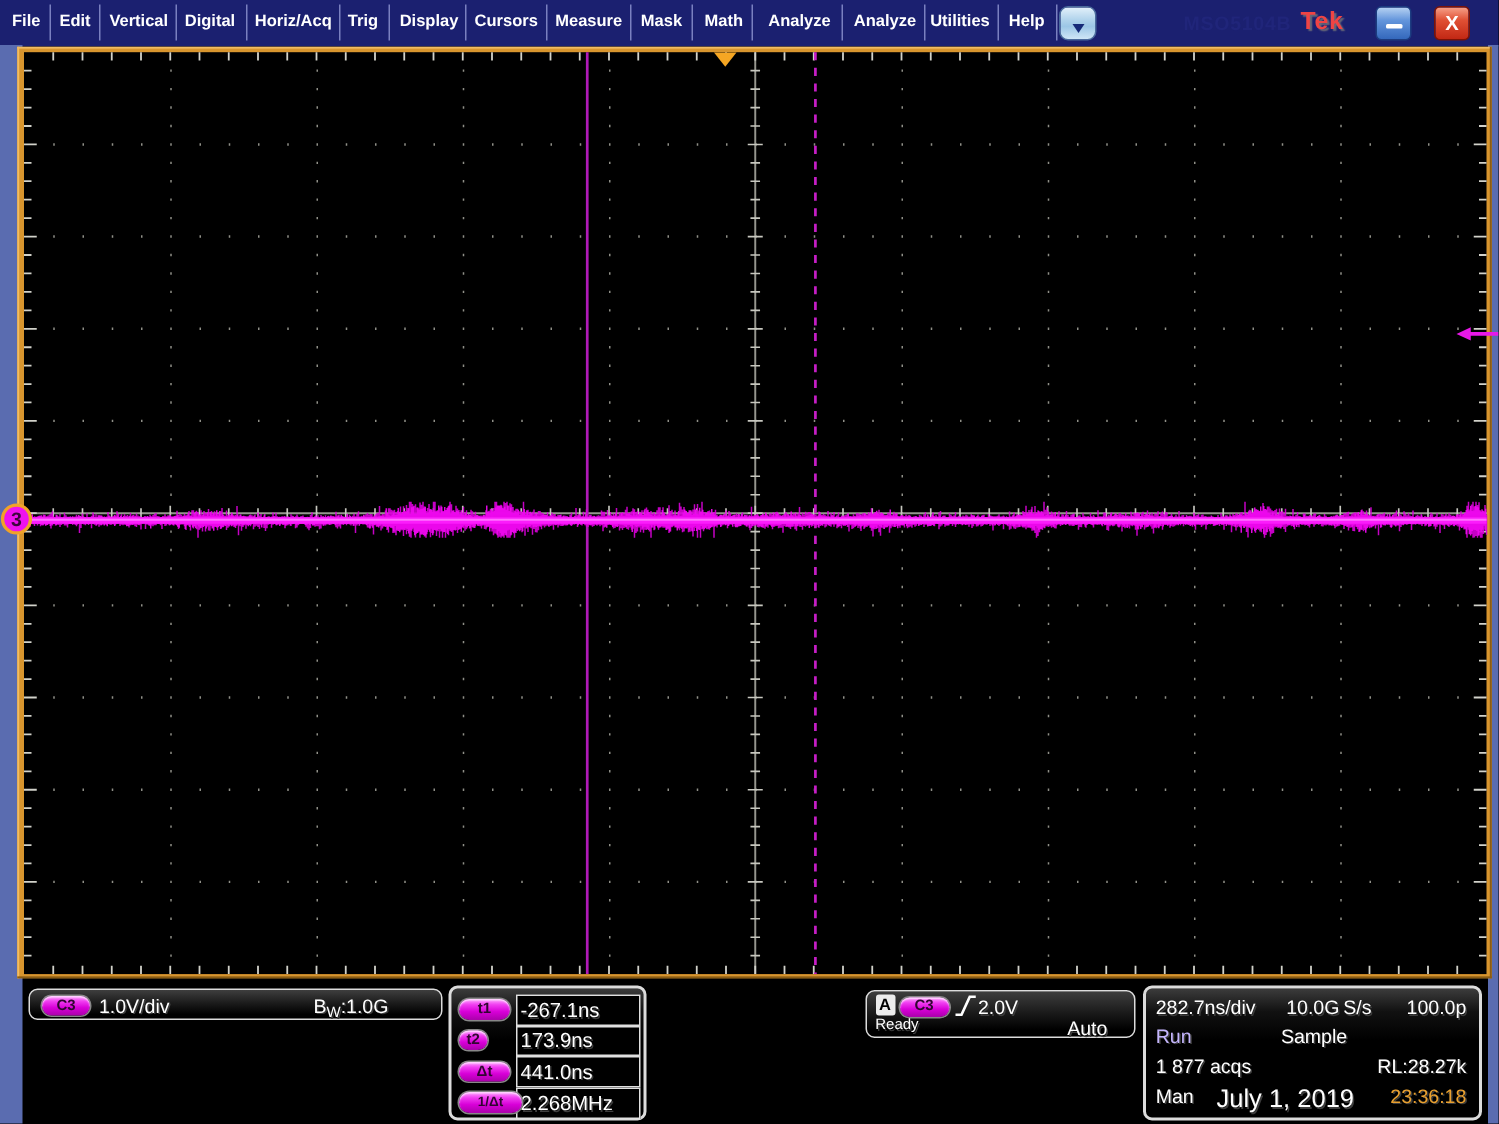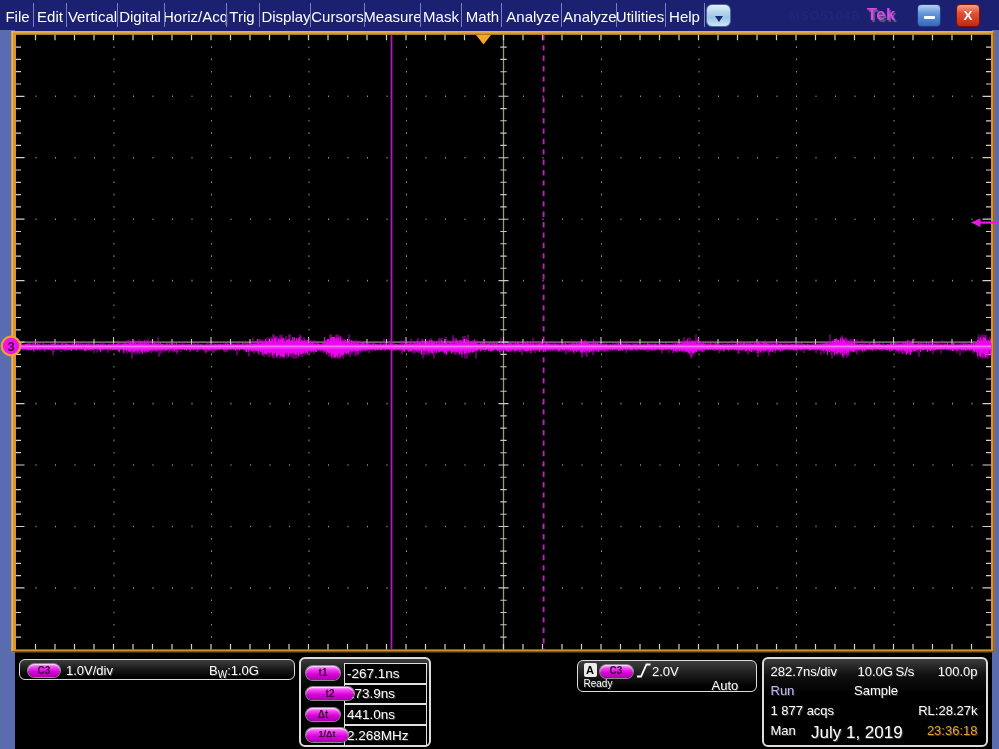--- a/index.html
+++ b/index.html
@@ -1,23 +1,23 @@
 <!DOCTYPE html>
 <html><head><meta charset="utf-8">
 <style>
   * { margin:0; padding:0; box-sizing:border-box; }
   html,body { width:999px; height:749px; background:#000; overflow:hidden;
     font-family:"Liberation Sans", sans-serif; }
   #root { position:absolute; top:0; left:0; width:999px; height:749px; }
   #menubar { position:absolute; top:0; left:0; width:999px; height:31px; background:#1b2070; }
   .mi { position:absolute; top:8px; transform:translateX(-50%); color:#fff;
-    font-size:15px; font-weight:normal; white-space:nowrap;text-align:center; }
+    font-size:11px; font-weight:bold; white-space:nowrap;text-align:center; }
   .msep { position:absolute; top:3px; width:1px; height:24px; background:#7a80c0; }
   #mso { position:absolute; top:8px; left:789px; color:#20257a; font-size:13px; font-weight:bold; letter-spacing:.5px; }
-  #tek { position:absolute; top:5px; left:867px; color:#d946ef; font-size:16.5px; font-weight:bold;
+  #tek { position:absolute; top:5px; left:867px; color:#ef4444; font-size:16.5px; font-weight:bold;
     text-shadow:1.5px 1.5px 1px rgba(110,110,120,.95); letter-spacing:.5px; }
   .wbtn { position:absolute; top:3.5px; width:24px; height:23px; border-radius:4px; }
   #btn-dd { left:706px; width:24.5px; border-radius:6px;
     background:linear-gradient(180deg,#e2f0fa 0%,#b2d4ec 38%,#9cc6e6 60%,#cfe6f6 100%);
     border:1px solid #4a6a9c; }
   #btn-dd:after { content:""; position:absolute; left:7.5px; top:11px; border-left:4.2px solid transparent;
     border-right:4.2px solid transparent; border-top:6.4px solid #162a78; }
   #btn-min { left:917px; background:linear-gradient(180deg,#b6d2f2 0%,#6496dc 40%,#3468bc 100%);
     border:1px solid #1c3c80; }
   #btn-min:after { content:""; position:absolute; left:5.5px; top:11px; width:11px; height:3.6px;
@@ -105,21 +105,21 @@
   <span class="t" style="left:66px;top:663px;font-size:13px">1.0V/div</span>
   <span class="t" style="left:209px;top:663px;font-size:13px">B<span style="font-size:10px;vertical-align:-3px">W</span>:1.0G</span>
 
   <div class="panel sheen" style="left:298.5px;top:657px;width:132px;height:90px;border-width:2px"></div>
   <div style="position:absolute;left:344px;top:663px;width:83px;height:83px"></div>
   <div style="position:absolute;left:344px;top:663.0px;width:82.5px;height:20.6px;border:1.2px solid #e0e0e0;background:#000"></div>
   <span class="t" style="left:347px;top:665.6px;font-size:13.5px">-267.1ns</span>
   <span class="pill" style="left:306px;top:666.4px;width:34px;height:13.2px;font-size:10px;line-height:13px">t1</span>
   <div style="position:absolute;left:344px;top:683.6px;width:82.5px;height:20.6px;border:1.2px solid #e0e0e0;background:#000"></div>
   <span class="t" style="left:347px;top:686.2px;font-size:13.5px">173.9ns</span>
-  <span class="pill" style="left:306px;top:687.0px;width:48px;height:13.2px;font-size:10px;line-height:13px">t2</span>
+  <span class="pill" style="left:306px;top:687.0px;width:19px;height:13.2px;font-size:10px;line-height:13px">t2</span>
   <div style="position:absolute;left:344px;top:704.3px;width:82.5px;height:20.6px;border:1.2px solid #e0e0e0;background:#000"></div>
   <span class="t" style="left:347px;top:706.9px;font-size:13.5px">441.0ns</span>
   <span class="pill" style="left:306px;top:707.7px;width:34px;height:13.2px;font-size:10px;line-height:13px">Δt</span>
   <div style="position:absolute;left:344px;top:725.0px;width:82.5px;height:20.6px;border:1.2px solid #e0e0e0;background:#000"></div>
   <span class="t" style="left:347px;top:727.6px;font-size:13.5px">2.268MHz</span>
   <span class="pill" style="left:306px;top:728.4px;width:42px;height:13.2px;font-size:9px;line-height:13px">1/Δt</span>
 
   <div class="panel grad" style="left:577px;top:659.5px;width:180px;height:32px"></div>
   <span style="position:absolute;left:583.5px;top:662.5px;width:13px;height:14.5px;background:#ececec;border-radius:2px;color:#000;font-weight:bold;font-size:11px;text-align:center;line-height:14.5px">A</span>
   <span class="pill" style="left:599.5px;top:665px;width:33px;height:12.5px;font-size:10px;line-height:12.5px">C3</span>

